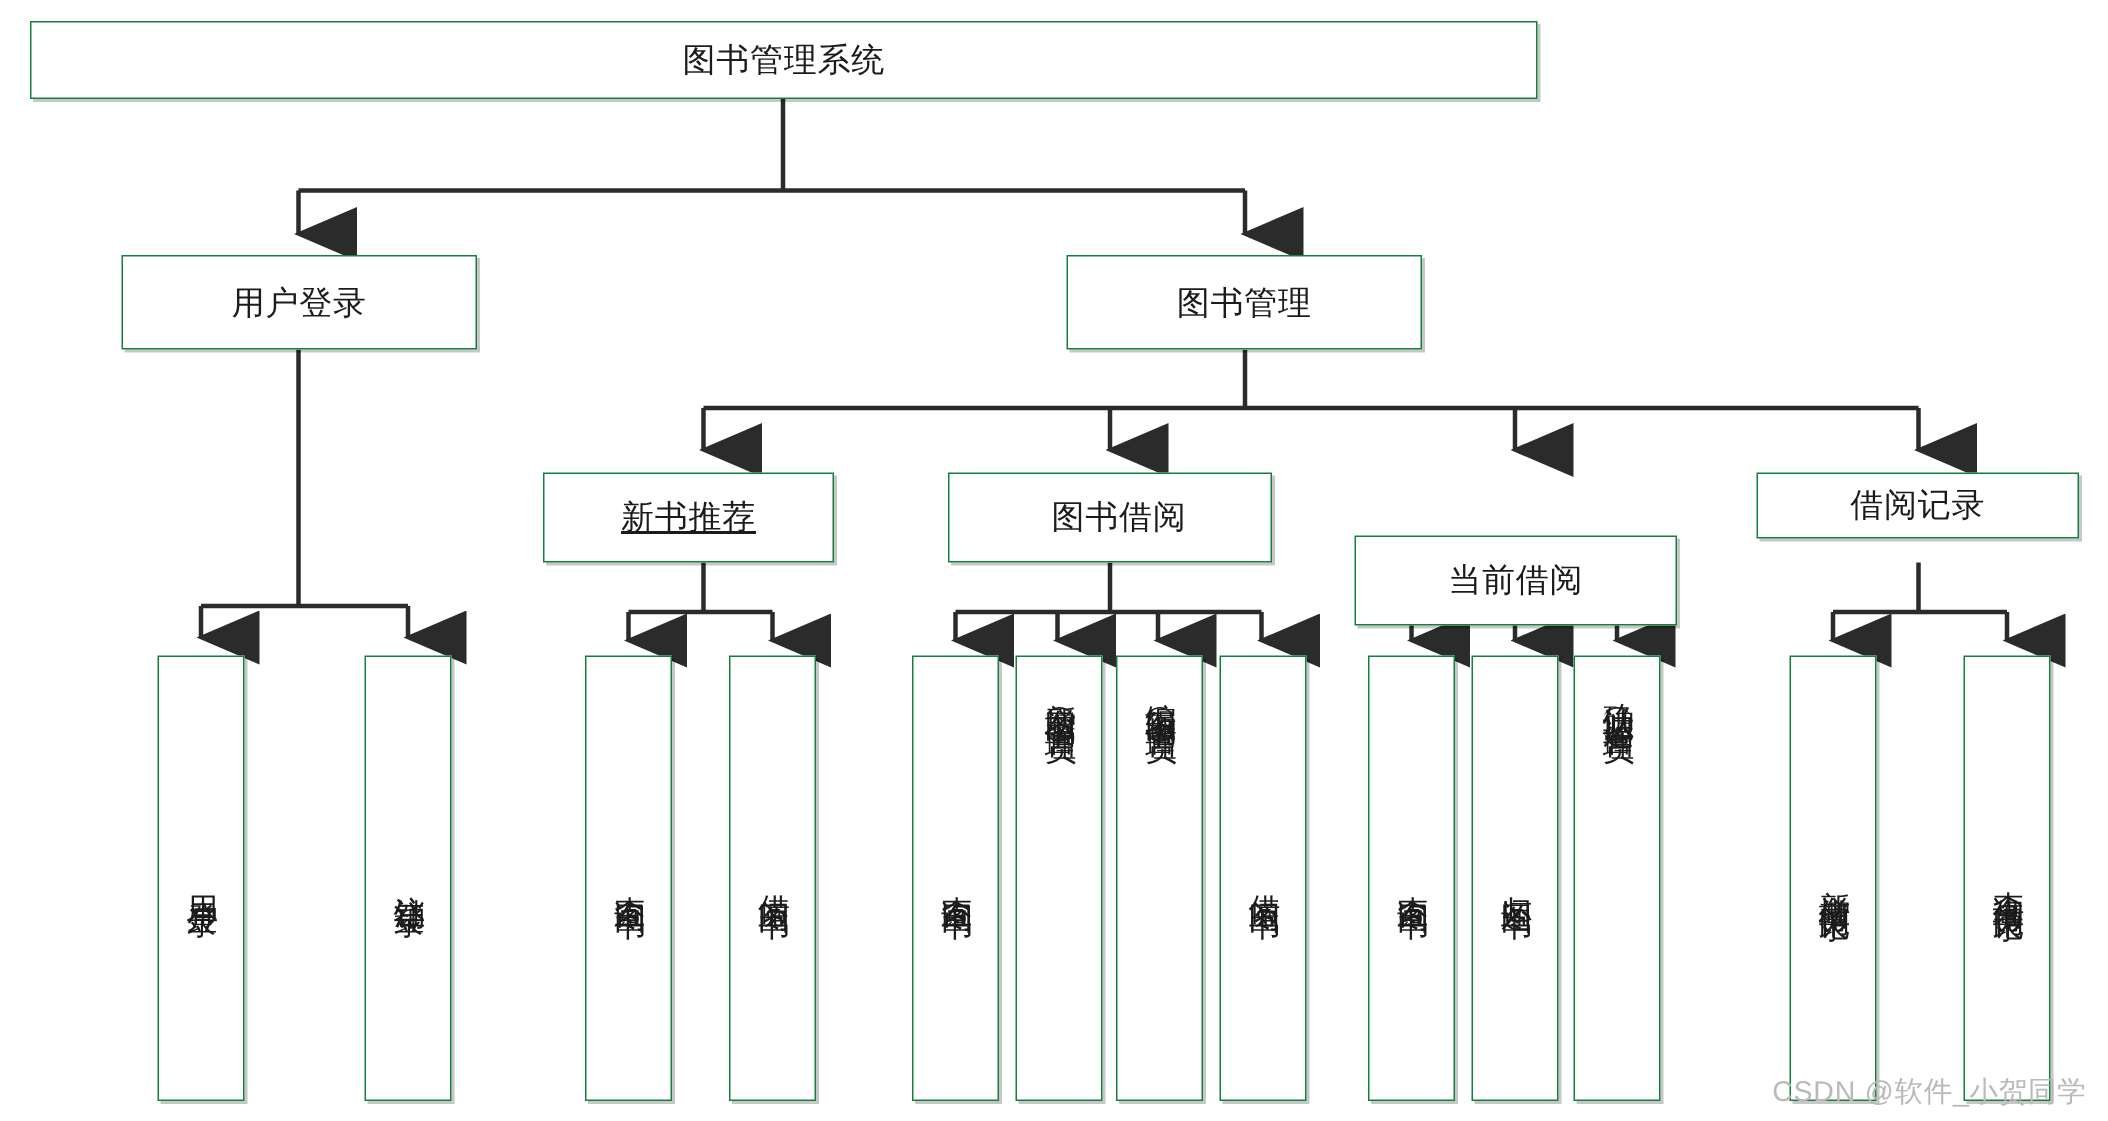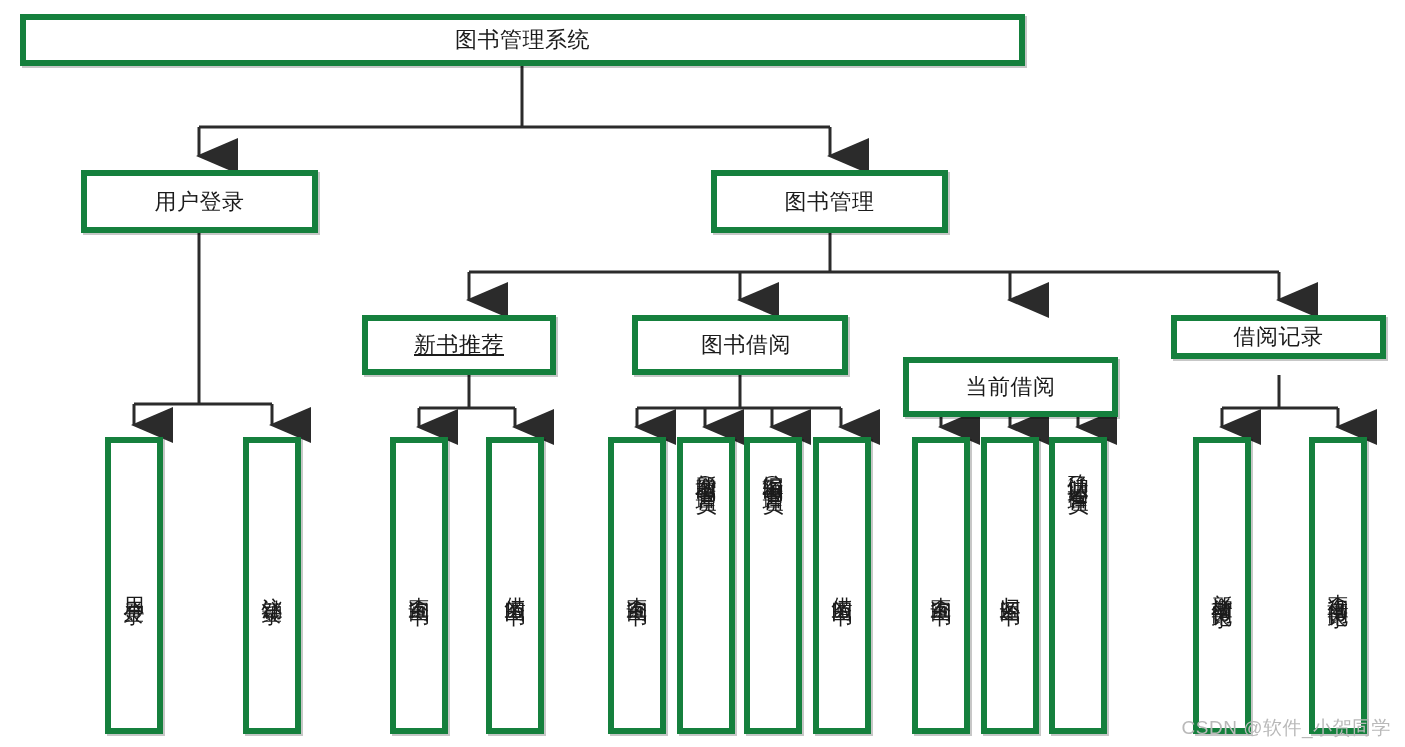--- a/index.html
+++ b/index.html
@@ -22,21 +22,21 @@
     left: 0;
     top: 0;
     width: 1405px;
     height: 747px;
     pointer-events: none;
   }
   .node {
     position: absolute;
     box-sizing: border-box;
     background: #ffffff;
-    border: 6px solid #15803d;
+    border: 1px solid #15803d;
     box-shadow: 2px 2px 0 rgba(0,0,0,0.22);
     display: flex;
     align-items: center;
     justify-content: center;
     color: #1b1b1b;
   }
   .node-label {
     font-size: 22px;
     line-height: 1.15;
     letter-spacing: 0.5px;

